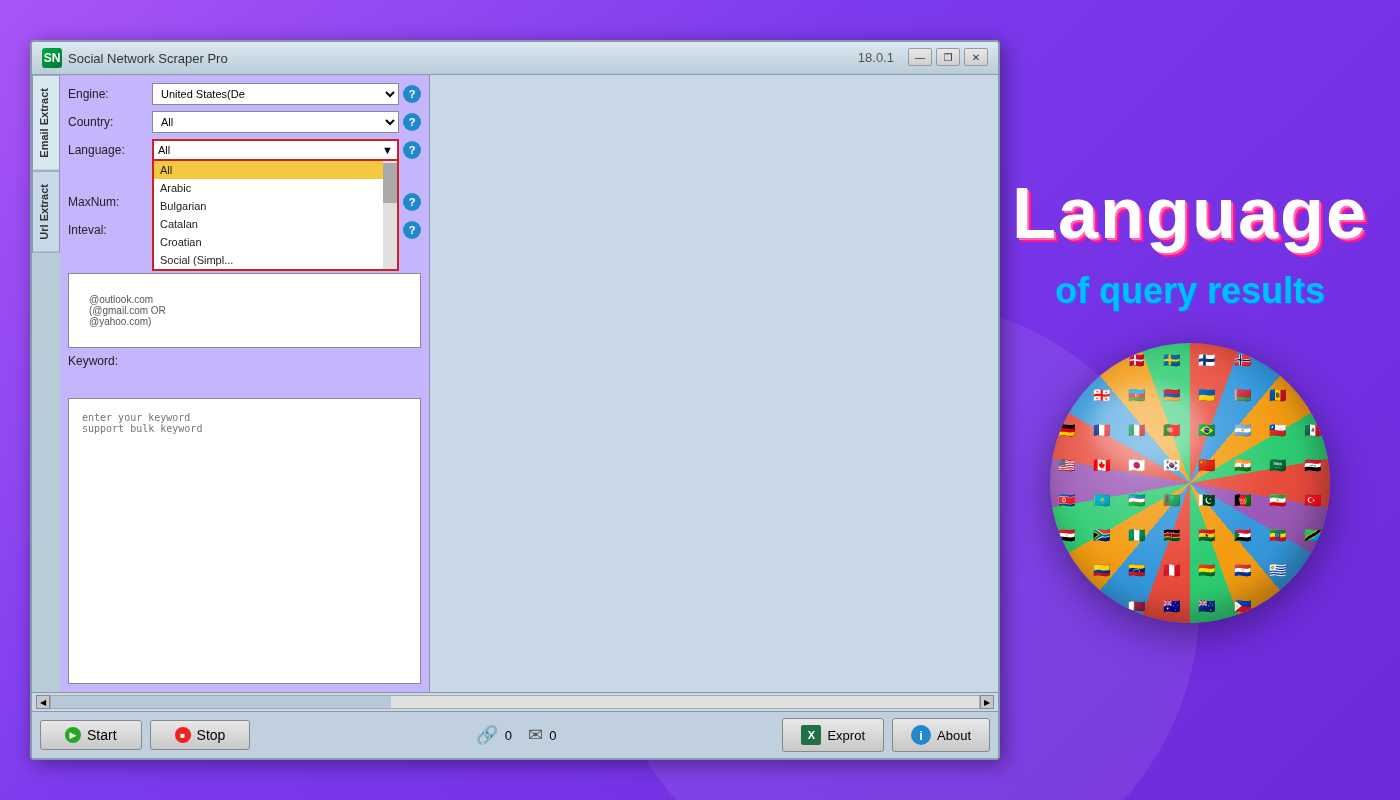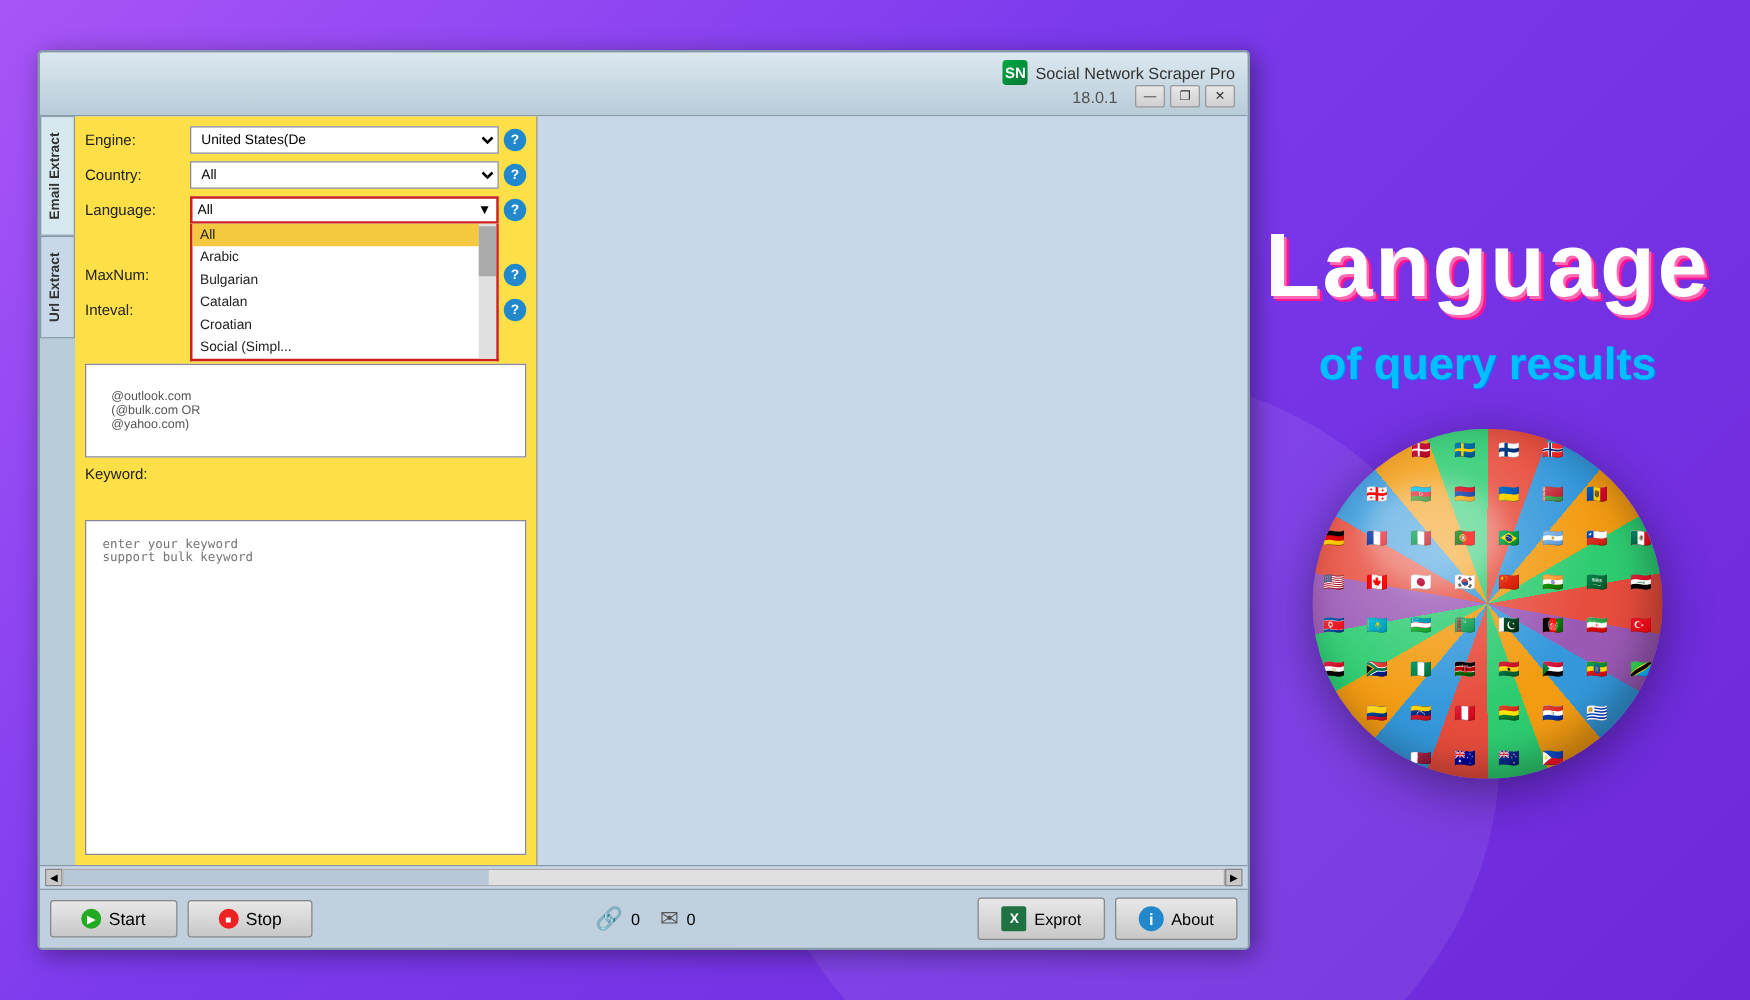--- a/index.html
+++ b/index.html
@@ -139,24 +139,23 @@
       display: flex;
       flex-direction: column;
     }
 
     
     .title-bar {
       background: linear-gradient(180deg, #dce8f0 0%, #b8ccd8 100%);
       border-bottom: 1px solid #8899aa;
       padding: 6px 10px;
       display: flex;
-      align-items: flex-end;
+      align-items: flex-start;
       justify-content: space-between;
       border-radius: 2px 2px 0 0;
-      flex-direction: column;
     }
 
     .title-bar-left {
       display: flex;
       align-items: center;
       gap: 6px;
     }
 
     .app-icon {
       width: 20px;
@@ -232,21 +231,21 @@
       white-space: nowrap;
     }
 
     .side-tab.active {
       background: #d8e8f0;
     }
 
     
     .left-panel {
       width: 370px;
-      background: #fde047;
+      background: #c4b5fd;
       border-right: 1px solid #8899aa;
       padding: 8px;
       display: flex;
       flex-direction: column;
       gap: 6px;
       position: relative;
     }
 
     .form-row {
       display: flex;
@@ -759,21 +758,21 @@
       <div class="form-row">
         <span class="form-label"></span>
         <div class="checkbox-row">
           <input type="checkbox" style="">
           <span>IsBusinessDomain</span>
         </div>
       </div>
 
       <div class="domain-area">
         <div>@outlook.com</div>
-        <div>(@bulk.com OR</div>
+        <div>(@gmail.com OR</div>
         <div>@yahoo.com)</div>
       </div>
 
       <div class="form-row">
         <span class="form-label keyword-label">Keyword:</span>
       </div>
       <textarea class="keyword-textarea" placeholder="enter your keyword
 support bulk keyword" style=""></textarea>
     </div>
 

